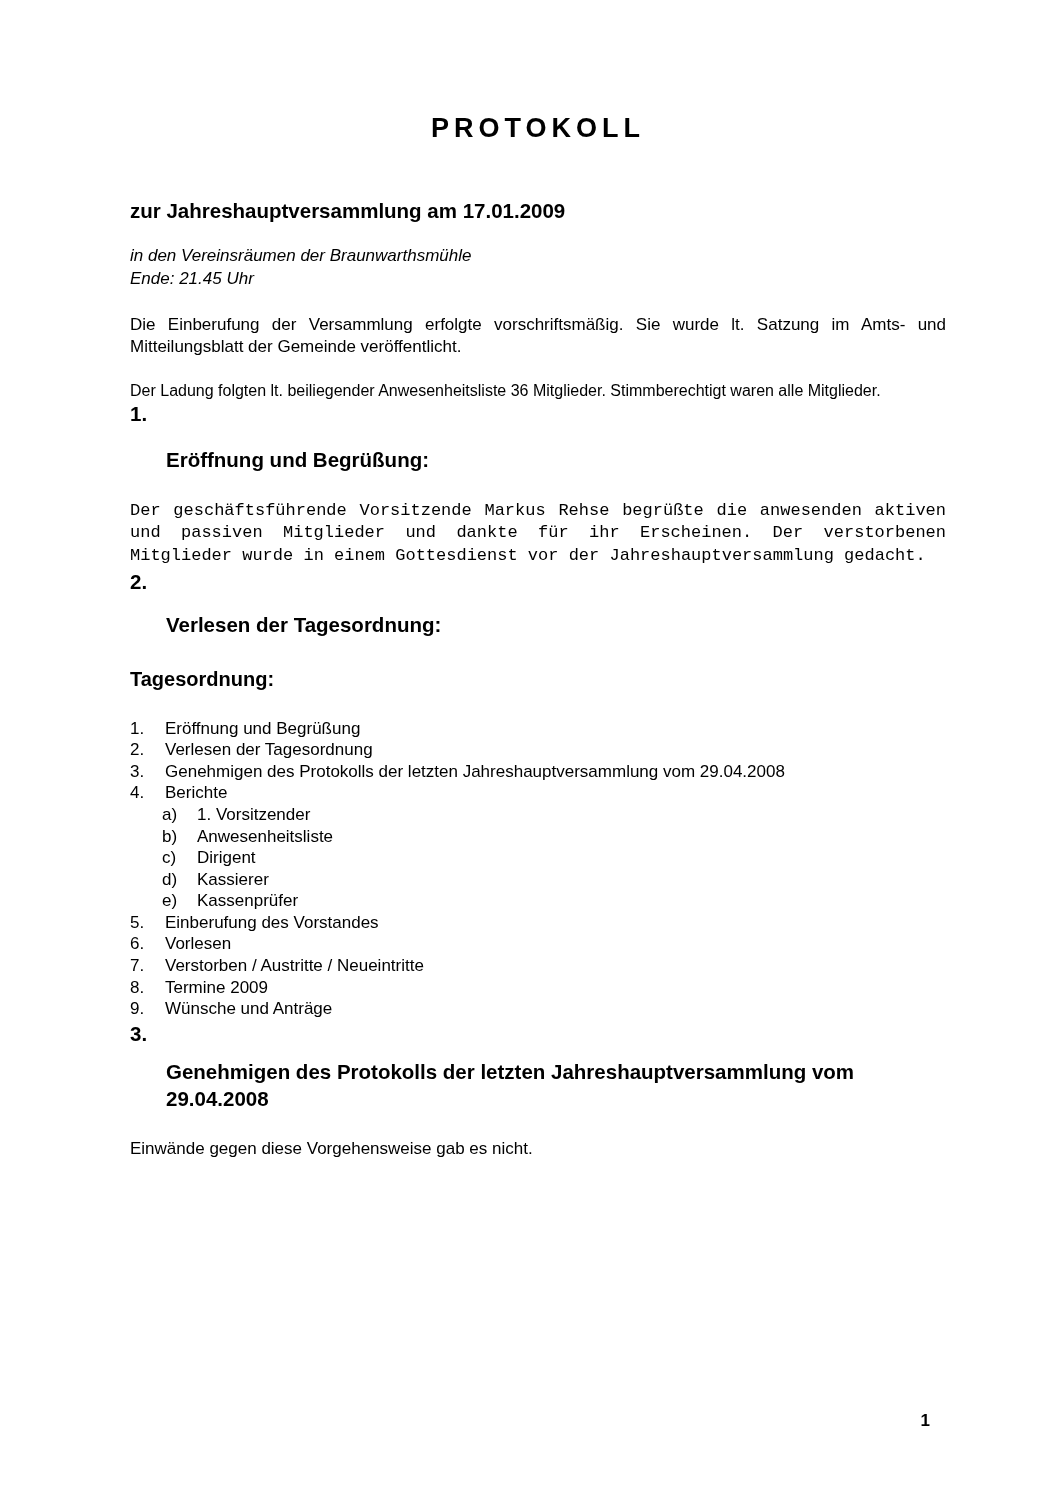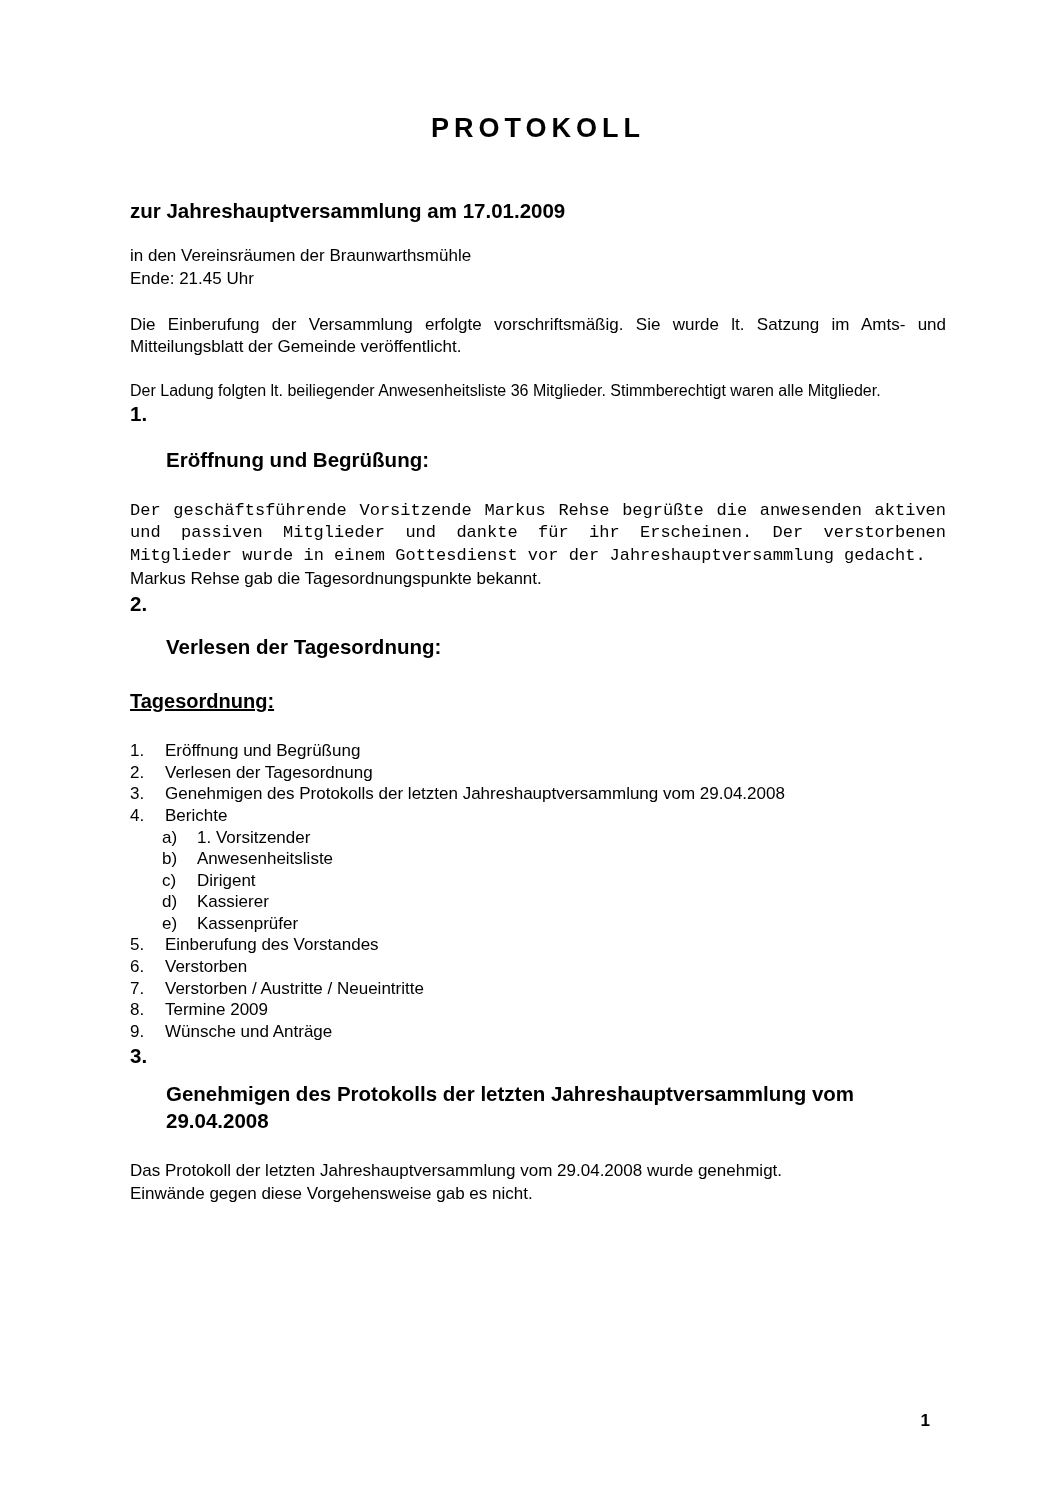--- a/index.html
+++ b/index.html
@@ -47,21 +47,21 @@
     line-height: 1.25;
   }
 
   
   .meta-block {
     margin: 0;
     padding-top: 22px;
     font-size: 17px;
     line-height: 1.33;
   }
-  .meta-block .line { display: block; white-space: pre; }
+  .meta-block .line { display: block; white-space: pre; font-style: italic; }
 
   p.body {
     margin: 0;
     padding-top: 23px;
     font-size: 17px;
     line-height: 1.33;
     text-align: justify;
   }
   p.body.tight { padding-top: 0; }
   p.body.flow { text-align: justify; }
@@ -84,21 +84,20 @@
   .sh-2 { padding-top: 43px; }
   .sh-3 { padding-top: 38px; }
 
   
   .sub-heading {
     margin: 0;
     padding-top: 28px;
     font-size: 20px;
     font-weight: bold;
     line-height: 1.3;
-    text-decoration: underline;
   }
 
   
   .agenda {
     margin: 0;
     padding-top: 26px;
     font-size: 17px;
     line-height: 1.3;
   }
   .agenda-item {
@@ -160,21 +159,20 @@
     <div class="body" style="padding-top:23px;">
       <div style="text-align:justify;">Der Ladung folgten lt. beiliegender Anwesenheitsliste 36 Mitglieder. Stimmberechtigt waren alle Mitglieder.</div>
     </div>
 
     <h3 class="section-heading sh-1">
       <span class="num">1.</span>
       <span>Eröffnung und Begrüßung:</span>
     </h3>
 
     <p class="body flow" style="padding-top:27px;font-family:Liberation Mono, monospace;">Der geschäftsführende Vorsitzende Markus Rehse begrüßte die anwesenden aktiven und passiven Mitglieder und dankte für ihr Erscheinen. Der verstorbenen Mitglieder wurde in einem Gottesdienst vor der Jahreshauptversammlung gedacht.</p>
-    <p class="body tight">Markus Rehse gab die Tagesordnungspunkte bekannt.</p>
 
     <h3 class="section-heading sh-2">
       <span class="num">2.</span>
       <span>Verlesen der Tagesordnung:</span>
     </h3>
 
     <h4 class="sub-heading">Tagesordnung:</h4>
 
     <div class="agenda">
       <div class="agenda-item">
@@ -216,21 +214,21 @@
           <span>Kassenprüfer</span>
         </div>
       </div>
 
       <div class="agenda-item">
         <span class="marker">5.</span>
         <span>Einberufung des Vorstandes</span>
       </div>
       <div class="agenda-item">
         <span class="marker">6.</span>
-        <span>Verstorben</span>
+        <span>Vorlesen</span>
       </div>
       <div class="agenda-item">
         <span class="marker">7.</span>
         <span>Verstorben / Austritte / Neueintritte</span>
       </div>
       <div class="agenda-item">
         <span class="marker">8.</span>
         <span>Termine 2009</span>
       </div>
       <div class="agenda-item">
@@ -238,20 +236,19 @@
         <span>Wünsche und Anträge</span>
       </div>
     </div>
 
     <h3 class="section-heading sh-3">
       <span class="num">3.</span>
       <span>Genehmigen des Protokolls der letzten Jahreshauptversammlung vom 29.04.2008</span>
     </h3>
 
     <div class="closing-block">
-      <p class="body tight" style="padding-top:0;">Das Protokoll der letzten Jahreshauptversammlung vom 29.04.2008 wurde genehmigt.</p>
       <p class="body tight">Einwände gegen diese Vorgehensweise gab es nicht.</p>
     </div>
 
   </div>
 
   <div class="page-number">1</div>
 </div>
 
 </body></html>

